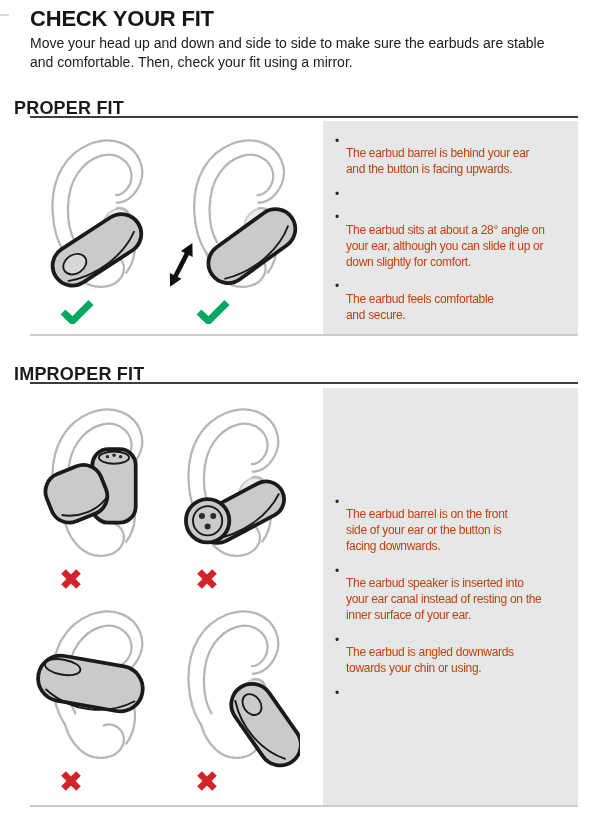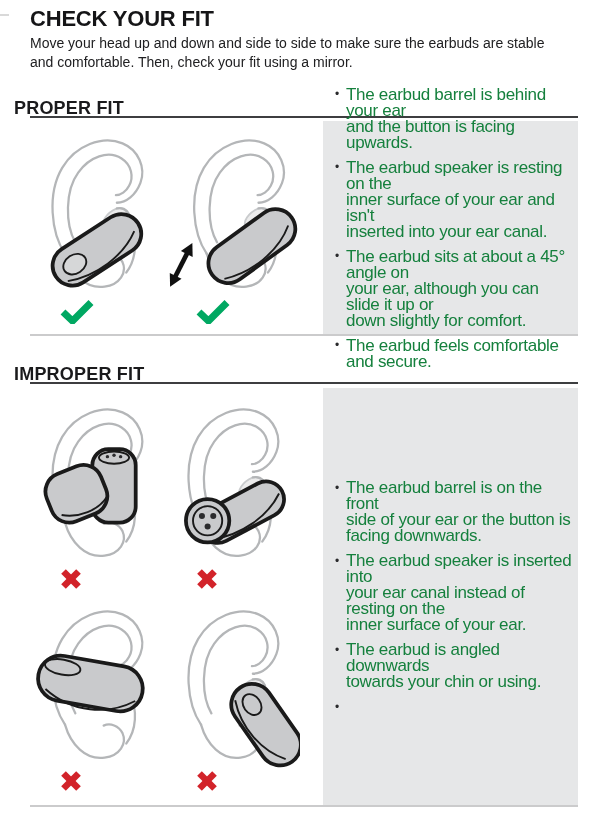--- a/index.html
+++ b/index.html
@@ -37,22 +37,22 @@
   .mark { display:block; margin-top:2px; margin-left:30px; }
 
   .callout {
     width:255px; background:#e6e7e8; display:flex; align-items:center;
   }
   .callout ul { list-style:none; width:100%; padding:0 2px 0 12px; }
   .callout li { display:flex; margin-bottom:9px; }
   .callout li:last-child { margin-bottom:0; }
   .bullet-dot { flex:none; width:11px; font-size:12px; color:#2a2a2c; padding-top:0.5px; }
   .li-text {
-    font-size:17px; line-height:16px; letter-spacing:-0.3px;
-    white-space:pre-line; color:#15803d;
+    font-size:12px; line-height:16px; letter-spacing:-0.3px;
+    white-space:pre-line; color:#c2410c;margin-top:12px;
   }
 
   
   .e   { fill:none; stroke:#b4b6b8; stroke-width:2.4; stroke-linecap:round; }
   .tragus { fill:#ececec; stroke:#c9cbcd; stroke-width:2; }
   .bud rect, .bud circle.face, .bud ellipse.body { fill:#c9cacc; stroke:#1a1a1a; stroke-width:4; stroke-linejoin:round; }
   .bud .d { fill:none; stroke:#1a1a1a; stroke-width:2; }
   .bud .sp { fill:#d6d7d8; stroke:#1a1a1a; stroke-width:2; }
   .bud .hole { fill:#2b2b2d; stroke:none; }
   .arrow line { stroke:#111; stroke-width:5; }
@@ -128,27 +128,24 @@
 
     <aside class="callout">
       <ul>
         <li>
             <span class="bullet-dot">•</span>
             <span class="li-text">The earbud barrel is behind your ear
 and the button is facing upwards.</span>
           </li>
         <li>
             <span class="bullet-dot">•</span>
-            <span class="li-text">The earbud speaker is resting on the
-inner surface of your ear and isn't
-inserted into your ear canal.</span>
-          </li>
-        <li>
-            <span class="bullet-dot">•</span>
-            <span class="li-text">The earbud sits at about a 45° angle on
+          </li>
+        <li>
+            <span class="bullet-dot">•</span>
+            <span class="li-text">The earbud sits at about a 28° angle on
 your ear, although you can slide it up or
 down slightly for comfort.</span>
           </li>
         <li>
             <span class="bullet-dot">•</span>
             <span class="li-text">The earbud feels comfortable
 and secure.</span>
           </li>
       </ul>
     </aside>

